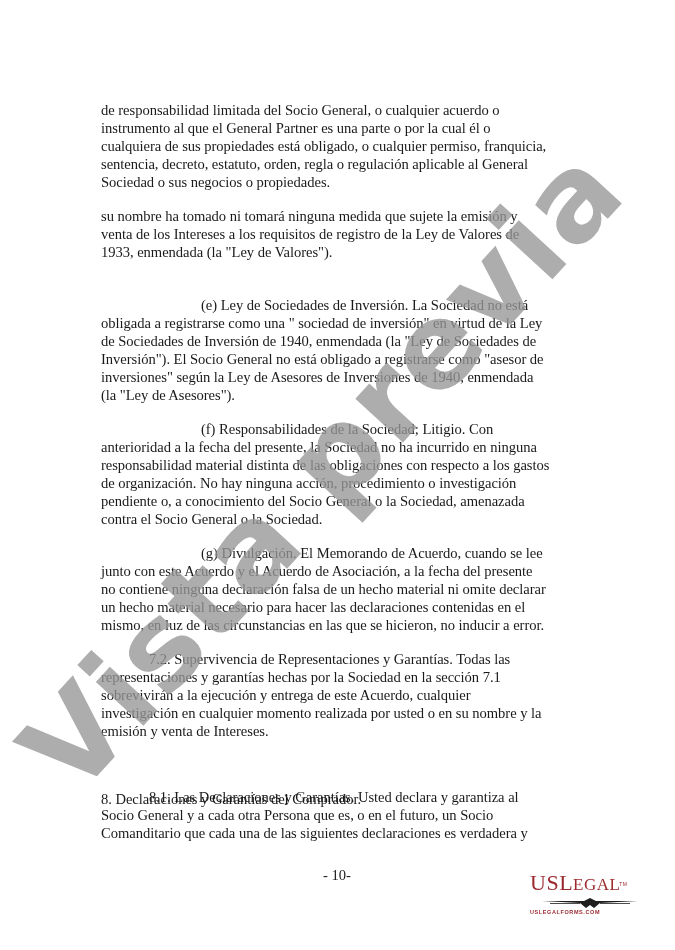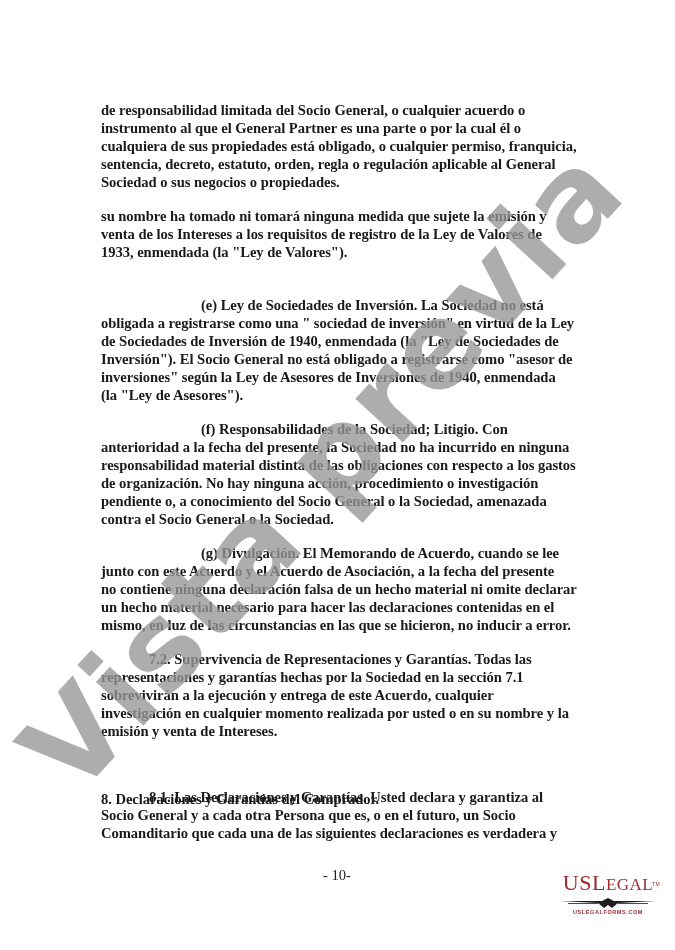--- a/index.html
+++ b/index.html
@@ -8,38 +8,37 @@
       position: relative; overflow: hidden;
       font-family: "Liberation Serif", "DejaVu Serif", serif;
       color: #1a1a1a;
     }
     .page { position: absolute; left: 0; top: 0; width: 675px; height: 950px; }
     .para {
       position: absolute; left: 101px; width: 470px;
       font-size: 14.6px; line-height: 18px; margin: 0;
       letter-spacing: -0.05px;
     }
-    .para .ln { display: block; white-space: nowrap; font-weight: bold; }
+    .para .ln { display: block; white-space: nowrap; }
     .indent-big { padding-left: 100px; }
     .indent-mid { padding-left: 48px; }
     .page-number {
       position: absolute; top: 866px; left: 0; width: 674px; text-align: center;
       font-size: 14.6px; line-height: 18px;
     }
     .watermark {
       position: absolute; left: 322px; top: 470px;
       transform: translate(-50%, -50%) rotate(-47.5deg);
       font-family: "DejaVu Sans", "Liberation Sans", sans-serif;
       font-weight: bold; font-size: 118px; letter-spacing: 2px;
       color: rgba(150,150,150,0.78); white-space: nowrap;
       pointer-events: none; line-height: 1;
     }
     .logo {
-      position: absolute; left: 548px; top: 872px; width: 120px; height: 50px;
-      text-align: center;
+      position: absolute; left: 530px; top: 872px; width: 120px; height: 50px;
     }
     .logo-word {
       font-family: "Liberation Serif", "DejaVu Serif", serif;
       color: #9b2a2f; font-size: 22px; line-height: 22px; letter-spacing: 0.5px;
       display: inline-block; position: relative;
     }
     .logo-word .small { font-size: 17px; }
     .logo-tm { font-family: "Liberation Sans", sans-serif; font-size: 5px; position: absolute; right: -7px; top: 1px; color: #9b2a2f; }
     .logo-eagle { display: block; margin: 1px auto 0 auto; }
     .logo-url {

